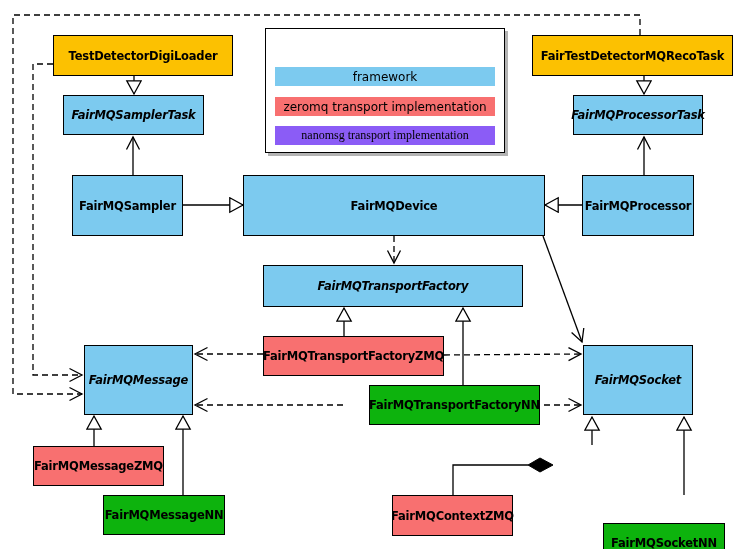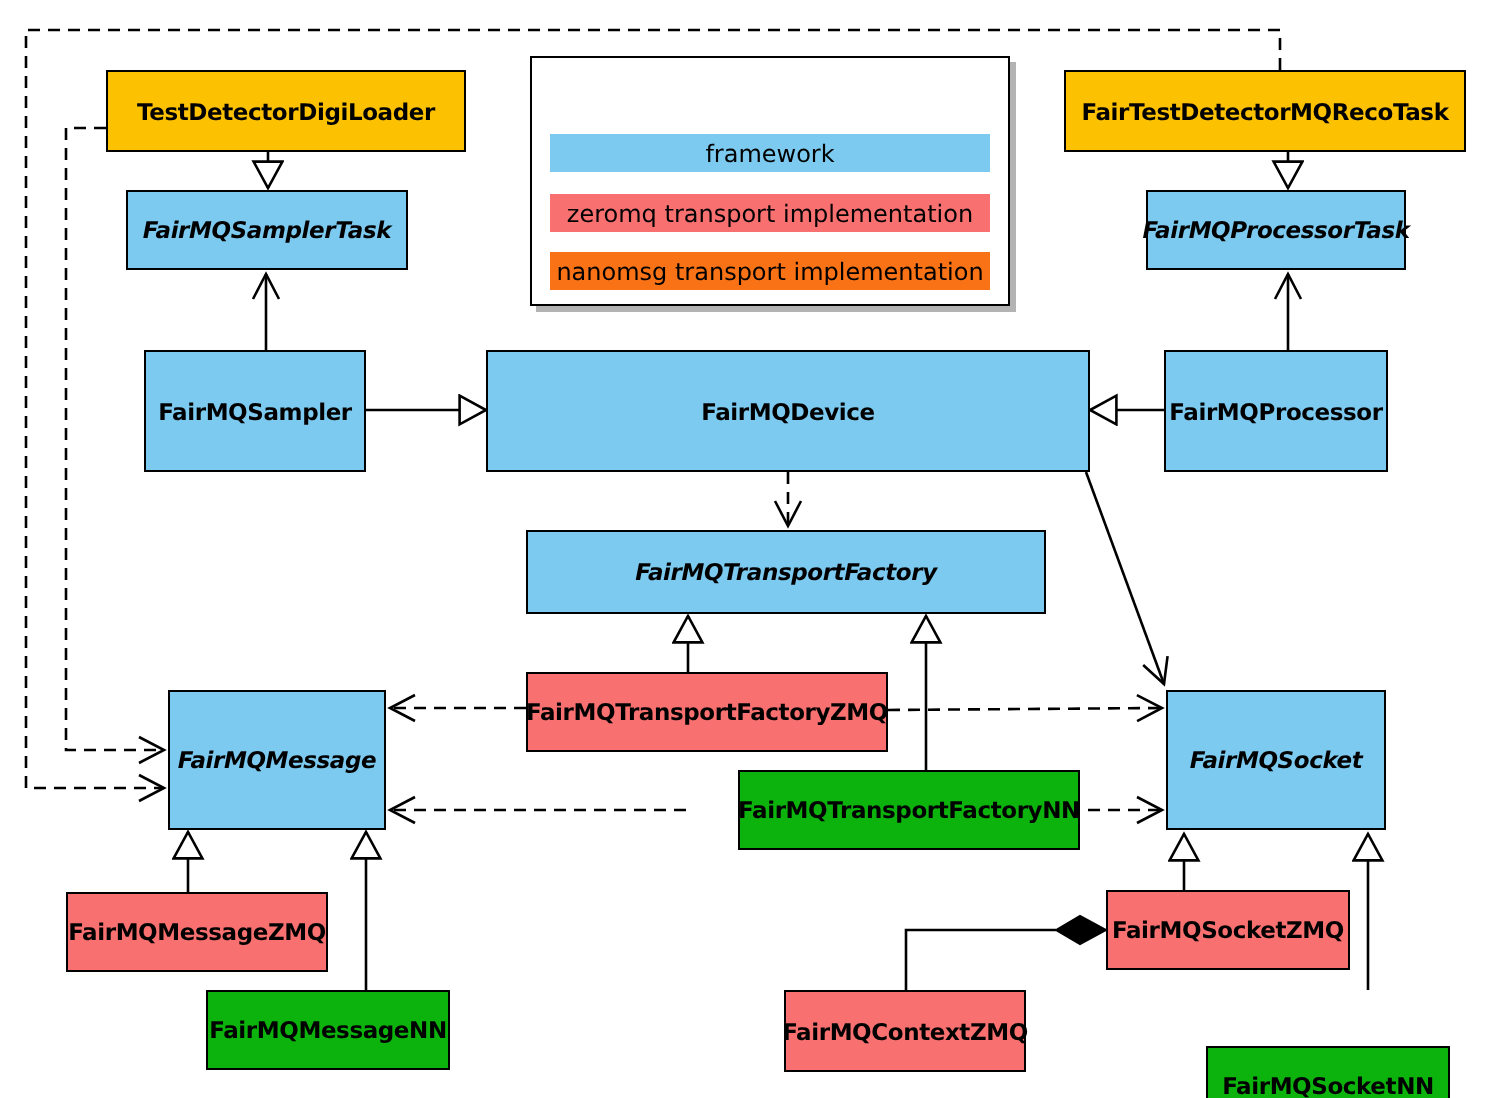--- a/index.html
+++ b/index.html
@@ -89,23 +89,22 @@
   <div class="box cat-user b-recotask">FairTestDetectorMQRecoTask</div>
   <div class="box cat-fw abstract b-processortask">FairMQProcessorTask</div>
   <div class="box cat-fw b-processor">FairMQProcessor</div>
   <div class="box cat-fw abstract b-factory">FairMQTransportFactory</div>
   <div class="box cat-zmq b-tfzmq">FairMQTransportFactoryZMQ</div>
   <div class="box cat-nn b-tfnn">FairMQTransportFactoryNN</div>
   <div class="box cat-fw abstract b-message">FairMQMessage</div>
   <div class="box cat-fw abstract b-socket">FairMQSocket</div>
   <div class="box cat-zmq b-msgzmq">FairMQMessageZMQ</div>
   <div class="box cat-nn b-msgnn">FairMQMessageNN</div>
-  <div class="box cat-zmq b-sockzmq">FairMQSocketZMQ</div>
   <div class="box cat-nn b-socknn">FairMQSocketNN</div>
   <div class="box cat-zmq b-context">FairMQContextZMQ</div>
 
   <div class="legend">
     <div class="legend-bar lg-1" style="background-color: rgb(124, 202, 239);">framework</div>
     <div class="legend-bar lg-2" style="background-color: rgb(248, 112, 112);">zeromq transport implementation</div>
-    <div class="legend-bar lg-3" style="background-color: #f97316;">nanomsg transport implementation</div>
+    <div class="legend-bar lg-3" style="background-color: #8b5cf6; font-family: Liberation Serif, serif;">nanomsg transport implementation</div>
   </div>
 
 </div>
 
 </body></html>

